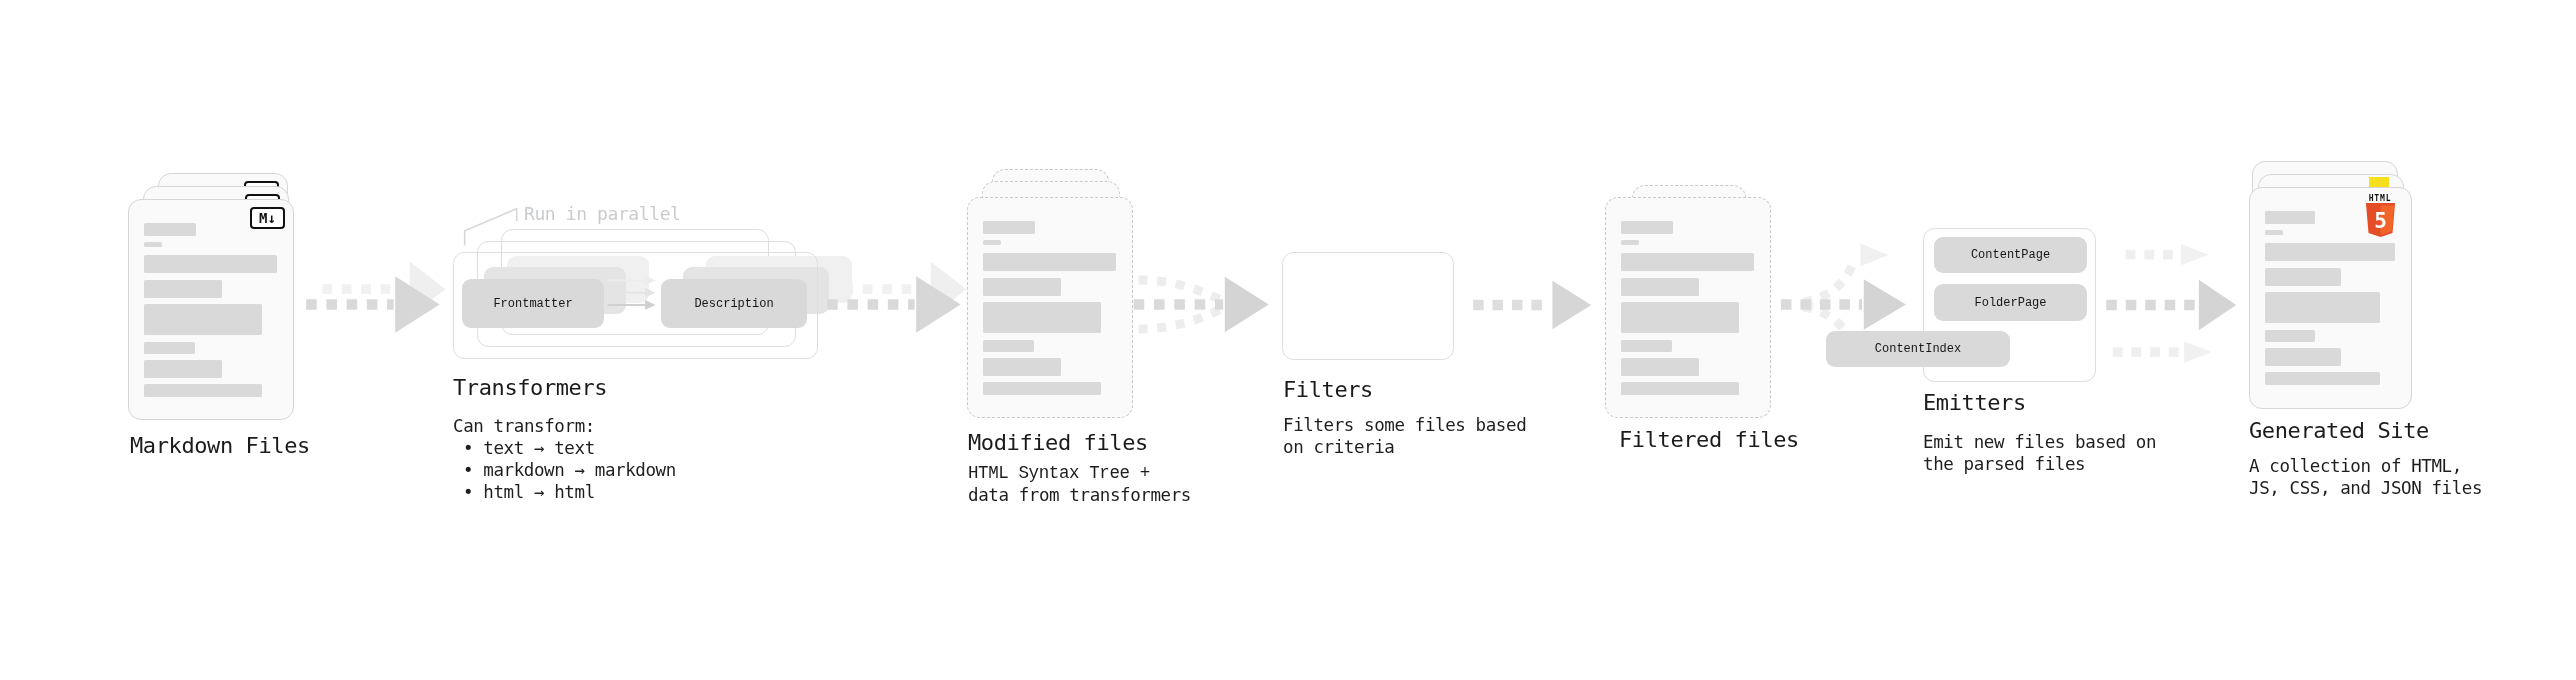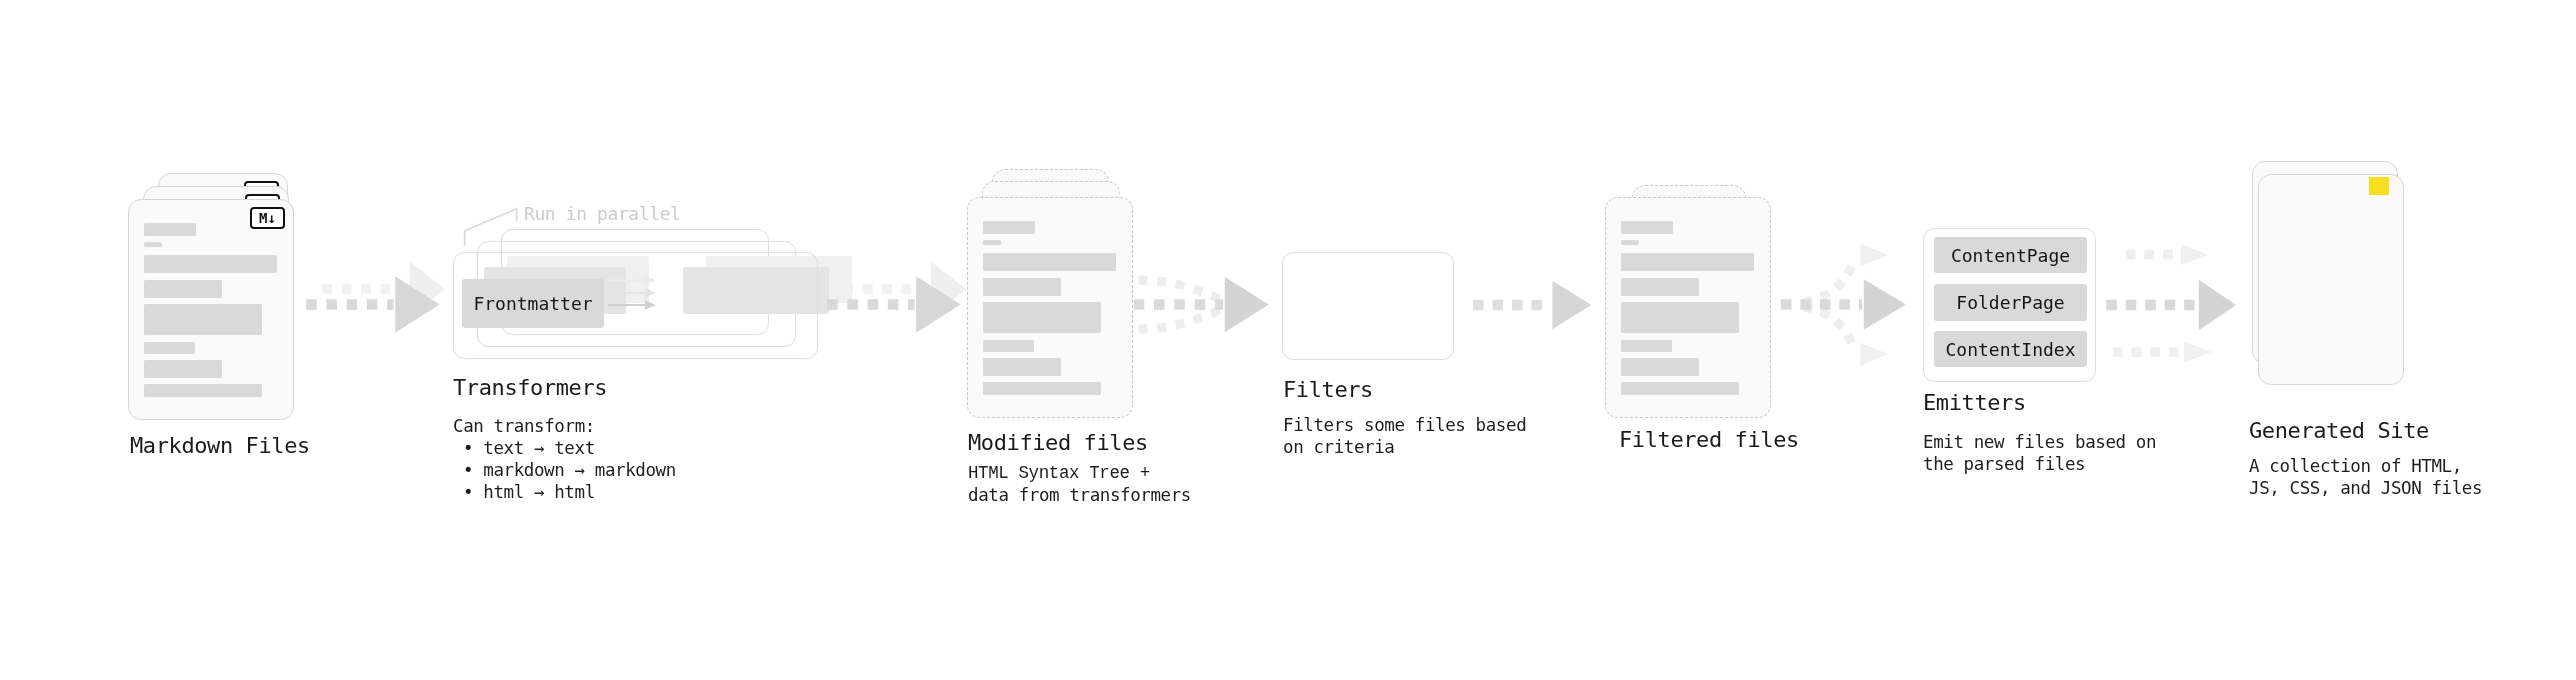--- a/index.html
+++ b/index.html
@@ -49,24 +49,25 @@
   .outline-box{
     position:absolute;
     border:1.6px solid #dedede;
     border-radius:11.4px;
     box-sizing:border-box;
     background:transparent;
   }
   .pill{
     position:absolute;
     background:#d9d9d9;
-    border-radius:3px;
+    border-radius:9px;
     display:flex;align-items:center;justify-content:center;
-    font-size:18px;color:#161616;
-    box-sizing:border-box;
+    font-size:12px;color:#161616;
+    box-sizing:border-box;
+    font-family:Liberation Mono, monospace;
   }
   .pill.ghost1{background:#e4e4e4;}
   .pill.ghost2{background:#f0f0f0;}
 
   
   .stage-label{
     position:absolute;
     font-size:22px;
     font-weight:500;
     color:#1b1b1b;
@@ -126,20 +127,21 @@
   <div class="outline-box" style="left:477px;top:241px;width:319px;height:106px;"></div>
 
   <div class="pill ghost2" style="left:507px;top:256px;width:142px;height:47px;"></div>
   <div class="pill ghost1" style="left:484px;top:267px;width:142px;height:47px;"></div>
   <div class="pill ghost2" style="left:706px;top:256px;width:146px;height:47px;"></div>
   <div class="pill ghost1" style="left:683px;top:267px;width:146px;height:47px;"></div>
 
   <div class="outline-box" style="left:453px;top:252px;width:365px;height:107px;"></div>
 
   <div class="pill" style="left:462px;top:279px;width:142px;height:49px;">Frontmatter</div>
+  <div class="pill" style="left:661px;top:279px;width:146px;height:49px;">Description</div>
 
   <svg class="abs" style="left:606px;top:273px;" width="57" height="41" viewBox="0 0 70 50">
     <line x1="2" y1="9" x2="48" y2="9" stroke="#ececec" stroke-width="2.5"></line>
     <polygon points="48,3 61,9 48,15" fill="#ececec"></polygon>
     <line x1="2" y1="24" x2="48" y2="24" stroke="#e4e4e4" stroke-width="2.5"></line>
     <polygon points="48,18 61,24 48,30" fill="#e4e4e4"></polygon>
     <line x1="2" y1="39" x2="48" y2="39" stroke="#d0d0d0" stroke-width="2.5"></line>
     <polygon points="48,33 61,39 48,45" fill="#d0d0d0"></polygon>
   </svg>
 
@@ -216,21 +218,21 @@
     <polygon points="100,2 134,16 100,30" fill="#f0f0f0"></polygon>
     <path d="M30,80 C62,86 80,102 90,126" fill="none" stroke="#eeeeee" stroke-width="11" stroke-dasharray="11 11"></path>
     <polygon points="100,124 134,138 100,152" fill="#f0f0f0"></polygon>
     <line x1="2" y1="77" x2="102" y2="77" stroke="#dadada" stroke-width="13" stroke-dasharray="13 11"></line>
     <polygon points="104,46 156,77 104,108" fill="#d4d4d4"></polygon>
   </svg>
 
   <div class="outline-box" style="left:1923px;top:228px;width:173px;height:154px;"></div>
   <div class="pill" style="left:1934px;top:237px;width:153px;height:36px;">ContentPage</div>
   <div class="pill" style="left:1934px;top:284px;width:153px;height:37px;">FolderPage</div>
-  <div class="pill" style="left:1934px;top:331px;width:153px;height:36px;">ContentIndex</div>
+  <div class="pill" style="left:1826px;top:331px;width:184px;height:36px;">ContentIndex</div>
   <div class="stage-label" style="left:1923px;top:390px;">Emitters</div>
   <div class="stage-caption" style="left:1923px;top:431px;">Emit new files based on</div>
   <div class="stage-caption" style="left:1923px;top:453px;">the parsed files</div>
 
   <svg class="abs" style="left:2103px;top:244px;" width="138" height="122" viewBox="0 0 170 150">
     <line x1="28" y1="13" x2="94" y2="13" stroke="#efefef" stroke-width="12" stroke-dasharray="12 11"></line>
     <polygon points="96,0 130,13 96,26" fill="#f1f1f1"></polygon>
     <line x1="4" y1="75" x2="116" y2="75" stroke="#d9d9d9" stroke-width="13" stroke-dasharray="13 11"></line>
     <polygon points="118,44 164,75 118,106" fill="#d4d4d4"></polygon>
     <line x1="12" y1="133" x2="98" y2="133" stroke="#efefef" stroke-width="12" stroke-dasharray="12 11"></line>
@@ -239,18 +241,38 @@
 
   <div class="file-card" style="left:2252px;top:161px;width:146px;height:203px;">
     <div class="css-badge">
       <div class="css-txt">CSS</div>
       <div class="css-bar"></div>
     </div>
   </div>
   <div class="file-card" style="left:2258px;top:174px;width:146px;height:211px;">
     <div class="js-badge"></div>
   </div>
+  <div class="file-card" style="left:2249px;top:187px;width:163px;height:222px;">
+    <div class="html5-badge">
+      <div class="html-txt">HTML</div>
+      <svg width="31" height="34" style="display:block;margin:0 auto;" viewBox="0 0 38 42">
+        <polygon points="1,0 37,0 33.8,37 19,42 4.2,37" fill="#e44d26"></polygon>
+        <polygon points="19,3 19,39.5 33,34.8 36,3" fill="#f16529"></polygon>
+        <text x="19" y="31" text-anchor="middle" font-size="26" font-weight="bold" fill="#ffffff" font-family="DejaVu Sans Mono, monospace">5</text>
+      </svg>
+    </div>
+    <div>
+      <div class="dl" style="width:50px;height:13px;margin-top:23px"></div>
+      <div class="dl" style="width:18px;height:4.9px;margin-top:5.7px"></div>
+      <div class="dl" style="width:130px;height:18.7px;margin-top:8.1px"></div>
+      <div class="dl" style="width:76px;height:18px;margin-top:6.5px"></div>
+      <div class="dl" style="width:115px;height:31px;margin-top:6.5px"></div>
+      <div class="dl" style="width:50px;height:12.2px;margin-top:6.5px"></div>
+      <div class="dl" style="width:76px;height:18px;margin-top:5.7px"></div>
+      <div class="dl" style="width:115px;height:13px;margin-top:6.5px"></div>
+    </div>
+  </div>
   <div class="stage-label" style="left:2249px;top:418px;">Generated Site</div>
   <div class="stage-caption" style="left:2249px;top:455px;">A collection of HTML,</div>
   <div class="stage-caption" style="left:2249px;top:477px;">JS, CSS, and JSON files</div>
 
 </div>
 
 
 </body></html>

